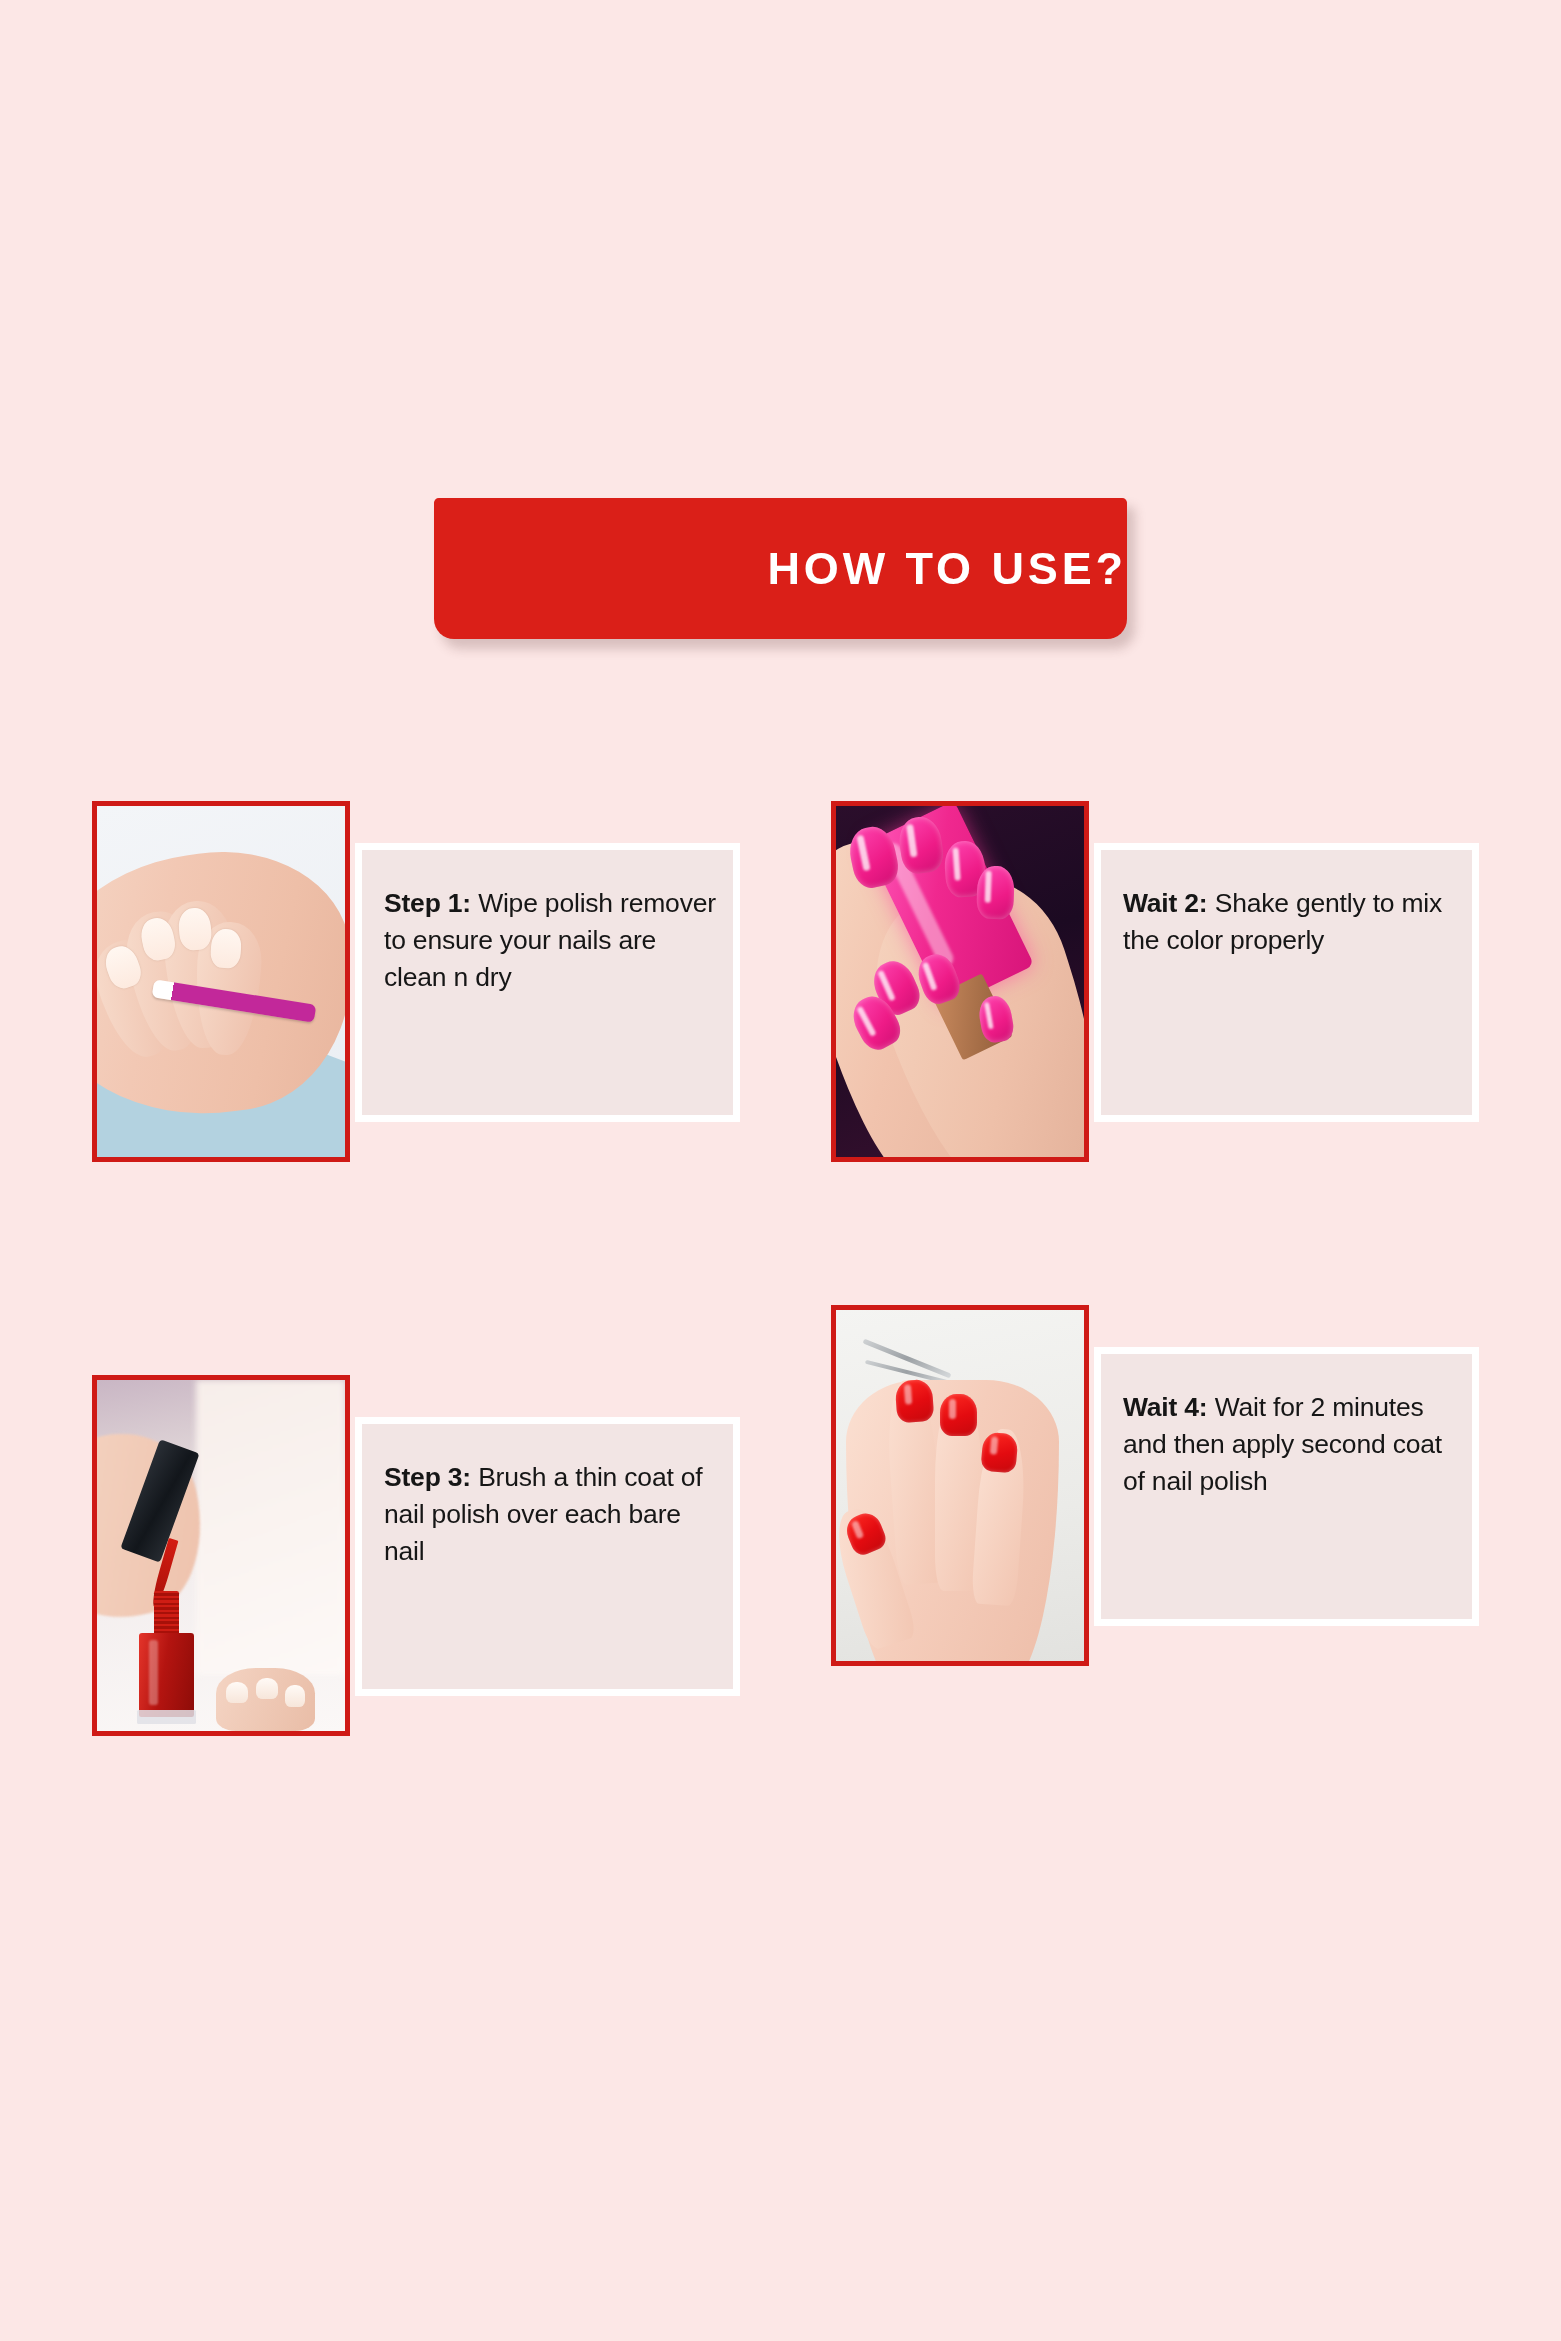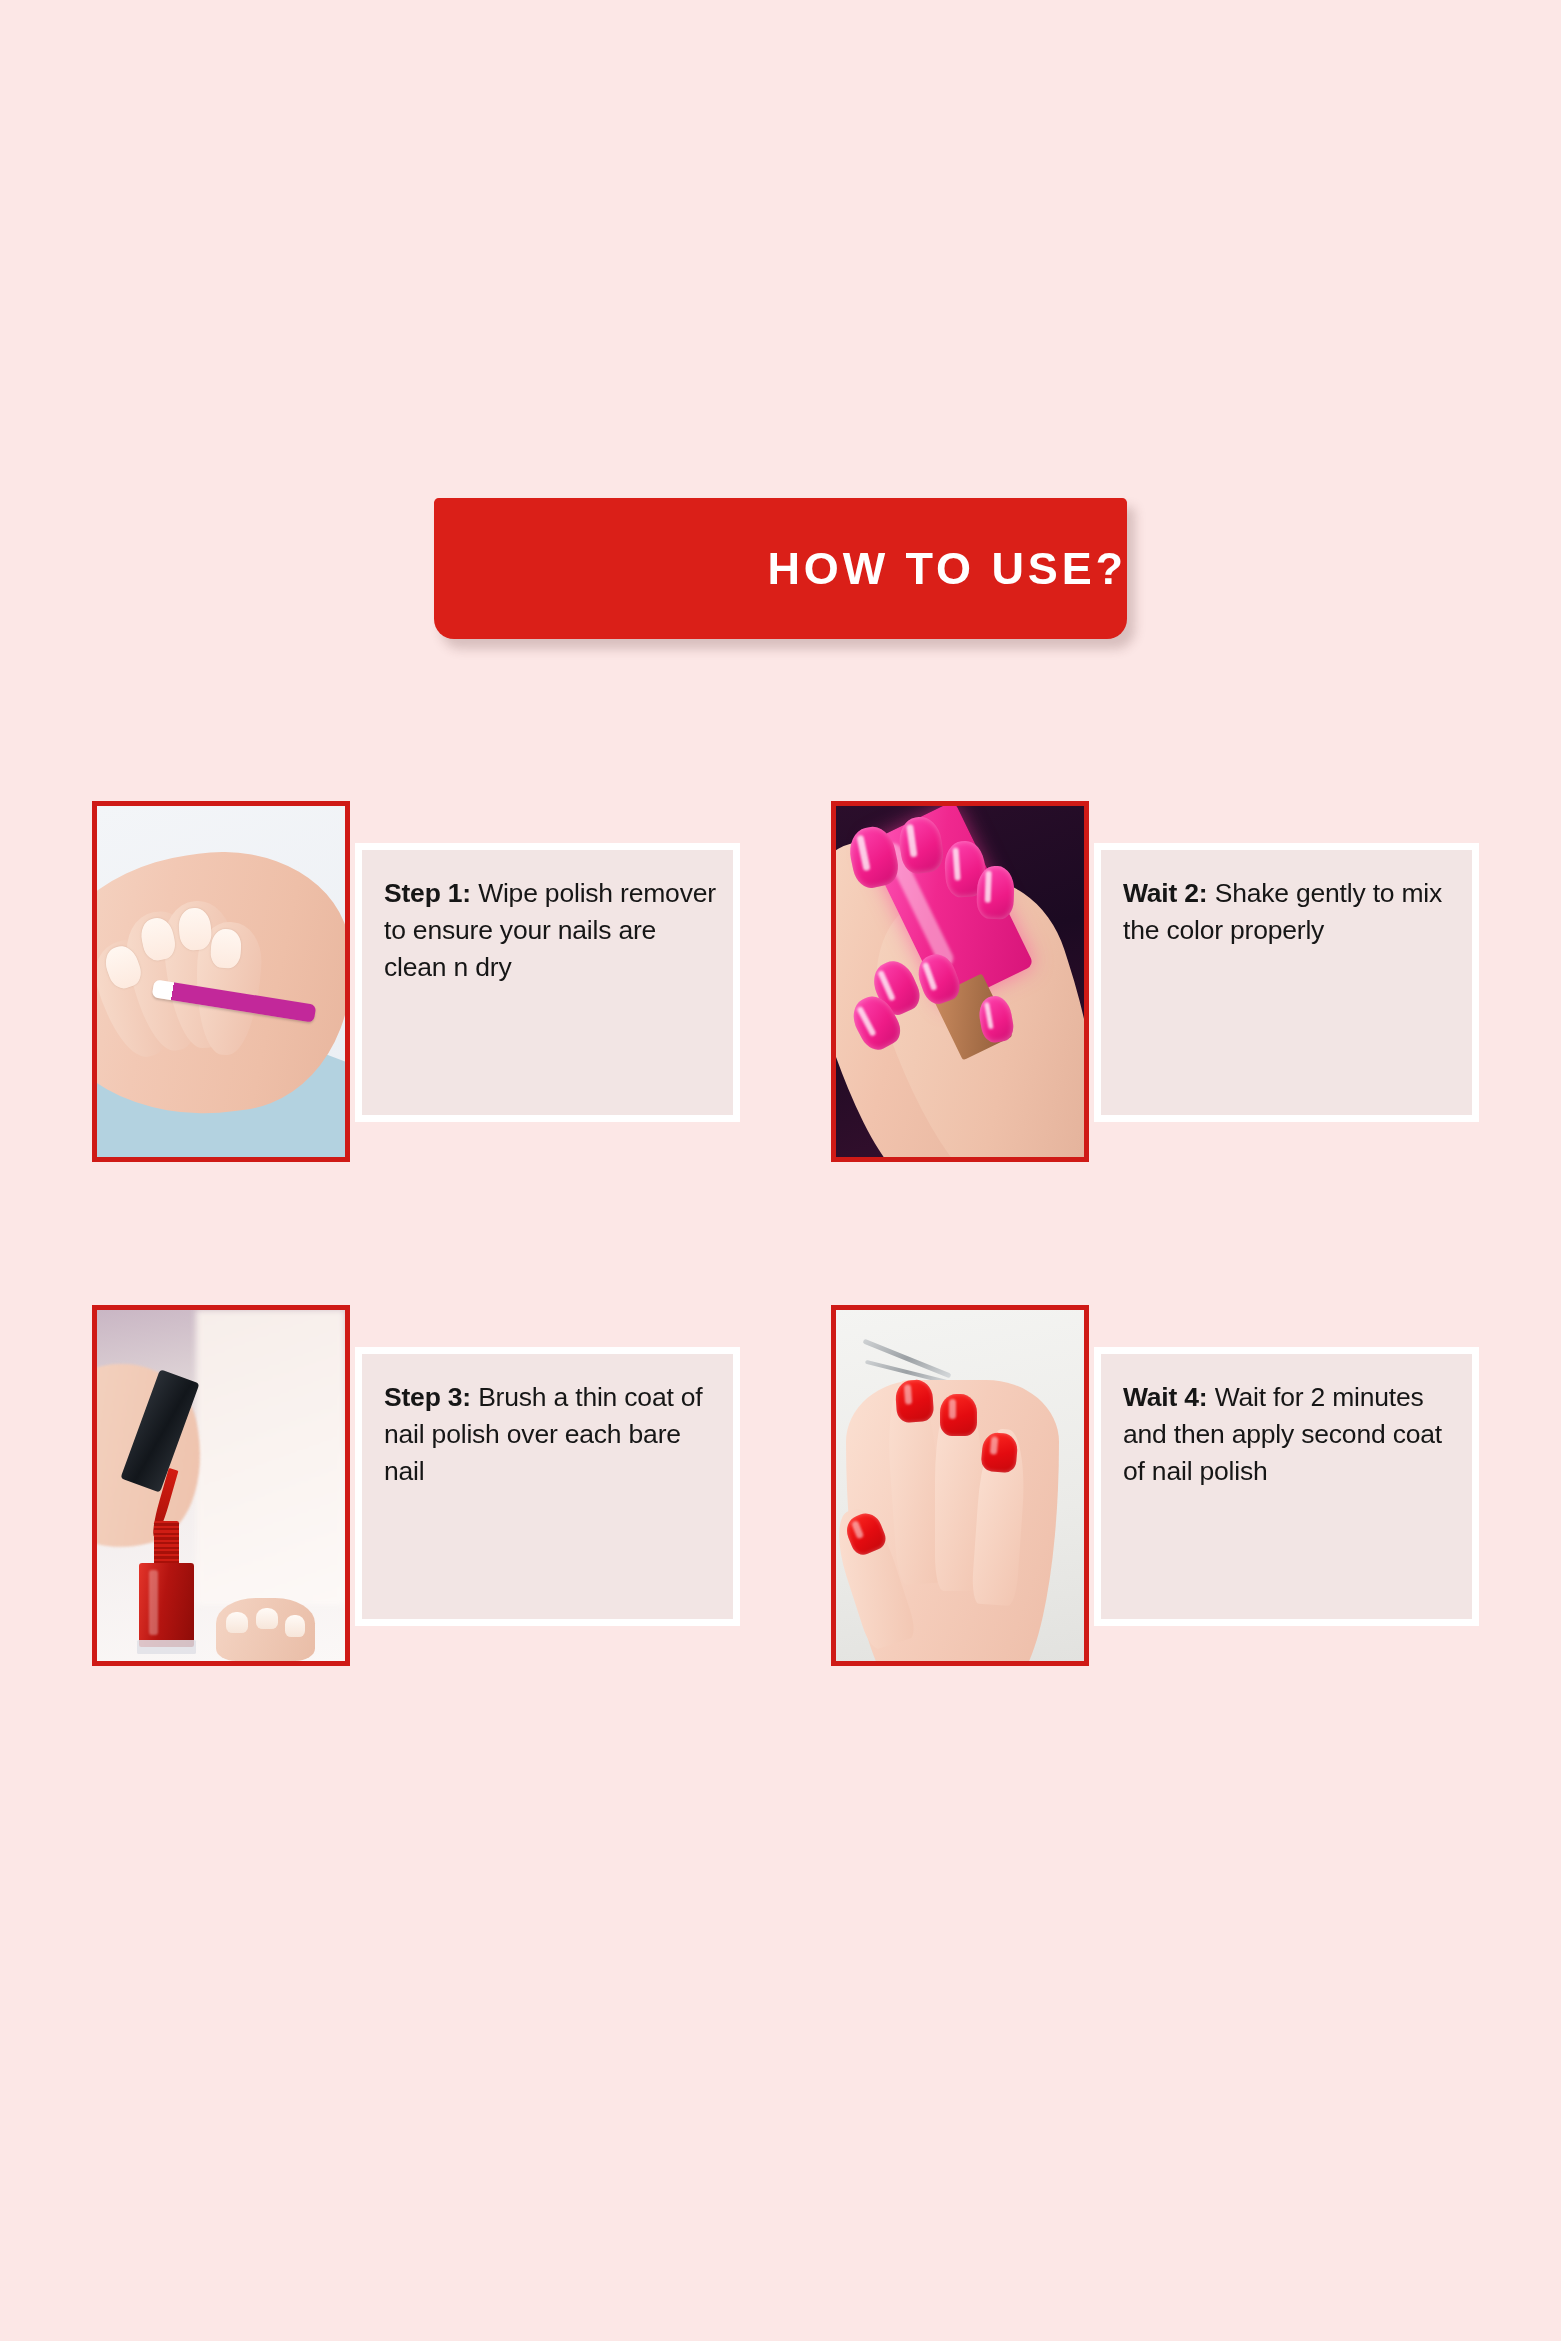--- a/index.html
+++ b/index.html
@@ -44,21 +44,21 @@
   }
 
   
   .step-card {
     position: absolute;
     width: 687px;
     height: 367px;
   }
   .step-card.c1 { left: 92px;  top: 798px; }
   .step-card.c2 { left: 831px; top: 798px; }
-  .step-card.c3 { left: 92px;  top: 1302px; }
+  .step-card.c3 { left: 92px;  top: 1372px; }
   .step-card.c4 { left: 831px; top: 1302px; }
 
   
   .photo-frame {
     position: absolute;
     left: 0;
     top: 3.1px;
     width: 258px;
     height: 361px;
     border: 5.5px solid #cf1a16;
@@ -82,20 +82,21 @@
     background: #f2e5e4;
     border: 7px solid #ffffff;
     z-index: 1;
     padding: 25px 14px 0 22px;
   }
   .step-text {
     font-size: 26.5px;
     line-height: 37px;
     color: #161616;
     letter-spacing: -0.2px;
+    margin-top: 10px;
   }
   .step-label { font-weight: bold; }
 
   
   
   .p1-bg   { position:absolute; inset:0; background:linear-gradient(160deg,#f3f5f8 0%,#eef1f5 55%,#e9eef3 100%); }
   .p1-blue { position:absolute; left:-10%; bottom:-6%; width:130%; height:46%;
              background:#b3d2e0; clip-path: polygon(48% 0%, 130% 62%, 130% 100%, -10% 100%, -10% 46%); }
   .p1-hand { position:absolute; left:-22%; top:14%; width:126%; height:74%;
              background:linear-gradient(110deg,#f6d8c8 0%,#f2c8b4 38%,#eebfa8 70%,#e7b49c 100%);

